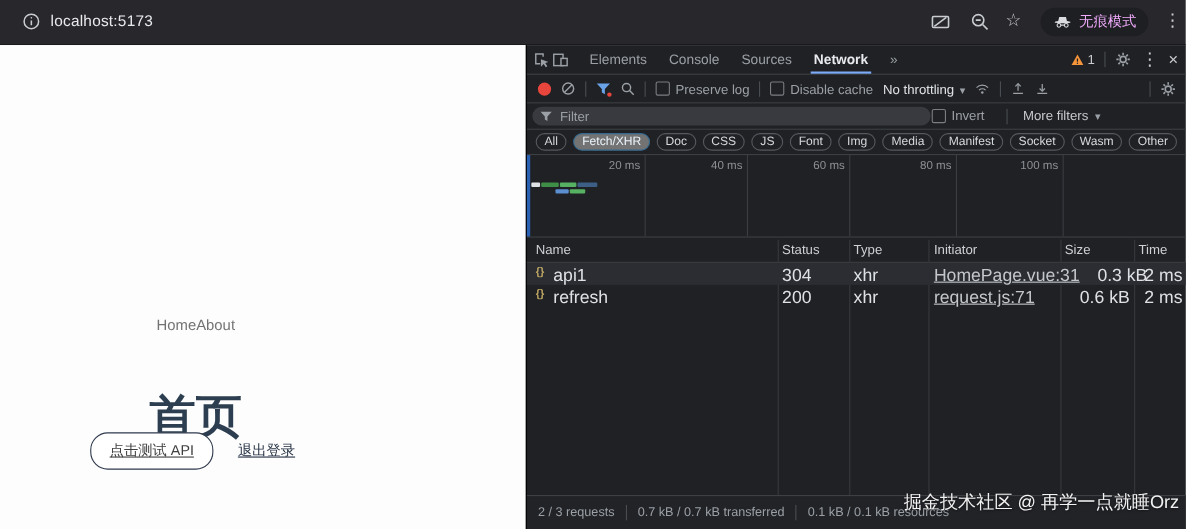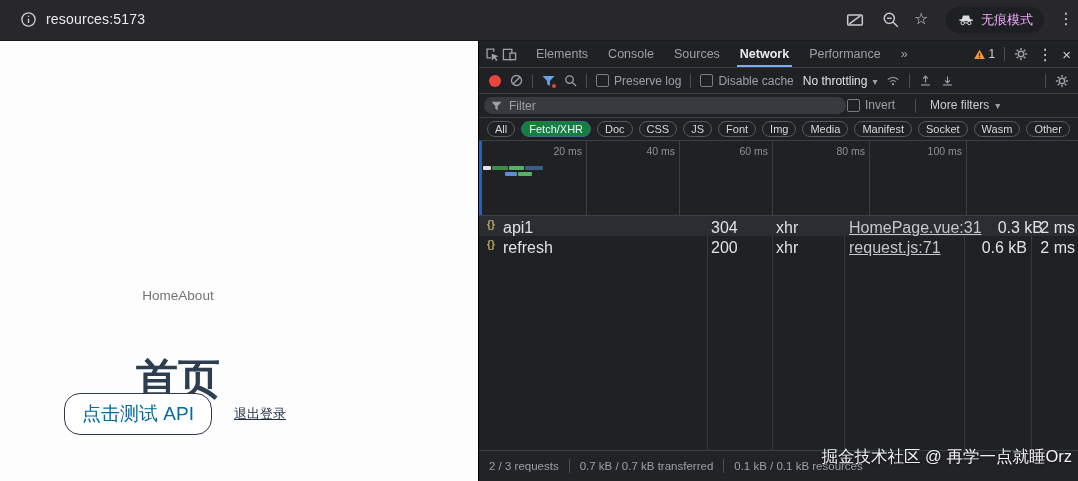--- a/index.html
+++ b/index.html
@@ -16,21 +16,21 @@
   .kebab{position:absolute;top:9px;color:#c9ccd1;font-size:16px;cursor:pointer;}
   .kebab::after{content:"⋮";}
   
   .page{position:absolute;left:0;top:41px;width:478px;height:440px;background:#fdfdfe;}
   .home-nav{position:absolute;top:247px;left:0;width:356px;text-align:center;font-size:13.5px;}
   .home-nav a{color:#737373;text-decoration:none;cursor:pointer;}
   .page-title{position:absolute;top:282px;left:0;width:356px;text-align:center;
               font-size:42px;font-weight:700;color:#2c3e50;}
   .btn-row{position:absolute;top:352px;left:0;width:356px;display:flex;justify-content:center;align-items:center;gap:16px;}
   .test-btn{background:#fff;border:1.6px solid #2f3a4d;border-radius:16px;padding:7px 17px;
-            font-size:19px;color:#0369a1;font-family:inherit;cursor:pointer;}
+            font-size:13px;color:#404040;font-family:inherit;cursor:pointer;text-decoration:underline;}
   .logout-btn{background:transparent;border:none;font-size:13px;color:#233041;font-family:inherit;cursor:pointer;text-decoration:underline;}
   
   .devtools{position:absolute;left:478px;top:41px;width:600px;height:440px;background:#202124;
             border-left:1px solid #000;color:#9aa0a6;font-size:12px;}
   .dt-row{position:relative;box-sizing:border-box;border-bottom:1px solid #3c4043;}
   .tabs-row{height:27px;display:flex;align-items:center;padding:0 8px 0 6px;gap:2px;}
   .dt-tab{padding:0 9px;height:26px;line-height:26px;color:#9aa0a6;cursor:pointer;position:relative;font-size:12.5px;}
   .dt-tab.active{color:#e8eaed;font-weight:bold;}
   .dt-tab.active::after{content:"";position:absolute;left:6px;right:6px;bottom:0;height:2px;background:#7cacf8;}
   .tabs-right{margin-left:auto;display:flex;align-items:center;gap:9px;}
@@ -48,21 +48,21 @@
   .filter-row{height:24px;}
   .filter-pill{position:absolute;left:5px;top:3px;width:362px;height:17px;border-radius:9px;background:#393a3f;
                display:flex;align-items:center;gap:5px;padding:0 7px;box-sizing:border-box;}
   .filter-input{background:transparent;border:none;outline:none;color:#c7cacd;font-size:12px;width:300px;font-family:inherit;}
   .filter-input::placeholder{color:#9aa0a6;}
   .invert-group{position:absolute;left:368px;top:4px;}
   .fr-sep{position:absolute;left:436px;top:5px;}
   .more-filters{position:absolute;left:451px;top:4px;display:flex;align-items:center;gap:6px;color:#c7cacd;cursor:pointer;}
   .chips-row{height:23px;display:flex;align-items:center;gap:6px;padding:0 8px;}
   .chip{border:1px solid #55585e;border-radius:9px;padding:1px 7px;font-size:11px;color:#d5d8dc;cursor:pointer;white-space:nowrap;}
-  .chip.active{background:#15803d;border-color:#35698f;color:#eaf4fd;}
+  .chip.active{background:#737373;border-color:#35698f;color:#eaf4fd;}
   .overview{height:75px;}
   .gridline{position:absolute;top:0;bottom:0;width:1px;background:#3a3d42;}
   .tick-label{position:absolute;top:4px;width:94px;text-align:right;font-size:10.5px;color:#8d9196;}
   .ov-edge{position:absolute;left:0;top:0;width:3px;height:100%;background:#2e6ccc;opacity:.85;}
   .wf-seg{position:absolute;height:4px;border-radius:1px;}
   .thead-row{height:23px;}
   .th{position:absolute;top:4px;font-size:12px;color:#cdd0d4;cursor:pointer;}
   .col-seps{position:absolute;left:0;top:177px;height:232px;width:100%;pointer-events:none;}
   .col-sep{position:absolute;top:0;bottom:0;width:1px;background:#35383d;}
   .net-row{position:relative;height:20px;cursor:pointer;}
@@ -84,21 +84,21 @@
 <div id="stage">
 
   <div class="topbar">
     <span class="info-badge">
       <svg viewBox="0 0 16 16" fill="none" stroke="#c9ccd1" stroke-width="1.3">
         <circle cx="8" cy="8" r="6.2"></circle>
           <line x1="8" y1="7.2" x2="8" y2="11.2"></line>
           <circle cx="8" cy="4.9" r="0.7" fill="#c9ccd1" stroke="none"></circle>
       </svg>
     </span>
-    <span class="url-text">resources:5173</span>
+    <span class="url-text">localhost:5173</span>
 
     <span class="tb-ic" style="left:846px">
       <svg viewBox="0 0 16 16" fill="none" stroke="#c9ccd1" stroke-width="1.3">
         <rect x="1.5" y="3.5" width="13" height="9" rx="1"></rect>
           <line x1="3" y1="11.5" x2="12.7" y2="4.3"></line>
       </svg>
     </span>
     <span class="tb-ic" style="left:882px">
       <svg viewBox="0 0 16 16" fill="none" stroke="#c9ccd1" stroke-width="1.3">
         <circle cx="6.5" cy="6.5" r="4.5"></circle>
@@ -145,21 +145,20 @@
       <span class="icon-btn" style="margin-right:8px">
         <svg width="15" height="15" viewBox="0 0 16 16" fill="none" stroke="#9aa0a6" stroke-width="1.4">
           <rect x="1.5" y="2.5" width="9" height="11"></rect>
             <rect x="8.5" y="6.5" width="6" height="7" fill="#202124"></rect>
         </svg>
       </span>
       <span class="dt-tab">Elements</span>
       <span class="dt-tab">Console</span>
       <span class="dt-tab">Sources</span>
       <span class="dt-tab active">Network</span>
-      <span class="dt-tab">Performance</span>
       <span class="dt-tab">»</span>
       <div class="tabs-right">
         <span class="warn-group">
           <svg width="13" height="13" viewBox="0 0 16 16">
             <path d="M8 2l6.6 11.6H1.4z" fill="#f5953b"></path>
             <rect x="7.3" y="6.4" width="1.4" height="3.6" fill="#202124"></rect>
             <rect x="7.3" y="11" width="1.4" height="1.4" fill="#202124"></rect>
           </svg>
           <span>1</span>
         </span>
@@ -302,20 +301,28 @@
       <span class="tick-label" style="left:292px">80 ms</span>
       <span class="tick-label" style="left:389px">100 ms</span>
       <span class="wf-seg" style="left:4px;top:25px;width:8px;background:#dfe2e5"></span>
       <span class="wf-seg" style="left:13px;top:25px;width:16px;background:#3e8e47"></span>
       <span class="wf-seg" style="left:30px;top:25px;width:15px;background:#56b262"></span>
       <span class="wf-seg" style="left:46px;top:25px;width:18px;background:#4a7ab0;opacity:.7"></span>
       <span class="wf-seg" style="left:26px;top:31px;width:12px;background:#5b8fd0"></span>
       <span class="wf-seg" style="left:39px;top:31px;width:14px;background:#56b262"></span>
     </div>
 
+    <div class="dt-row thead-row">
+      <span class="th" style="left:8px">Name</span>
+      <span class="th" style="left:232px">Status</span>
+      <span class="th" style="left:297px">Type</span>
+      <span class="th" style="left:370px">Initiator</span>
+      <span class="th" style="left:489px">Size</span>
+      <span class="th" style="left:556px">Time</span>
+    </div>
 
     <div class="col-seps">
       <span class="col-sep" style="left:228px"></span>
       <span class="col-sep" style="left:293px"></span>
       <span class="col-sep" style="left:365px"></span>
       <span class="col-sep" style="left:485px"></span>
       <span class="col-sep" style="left:552px"></span>
     </div>
 
     <div class="net-row striped">

